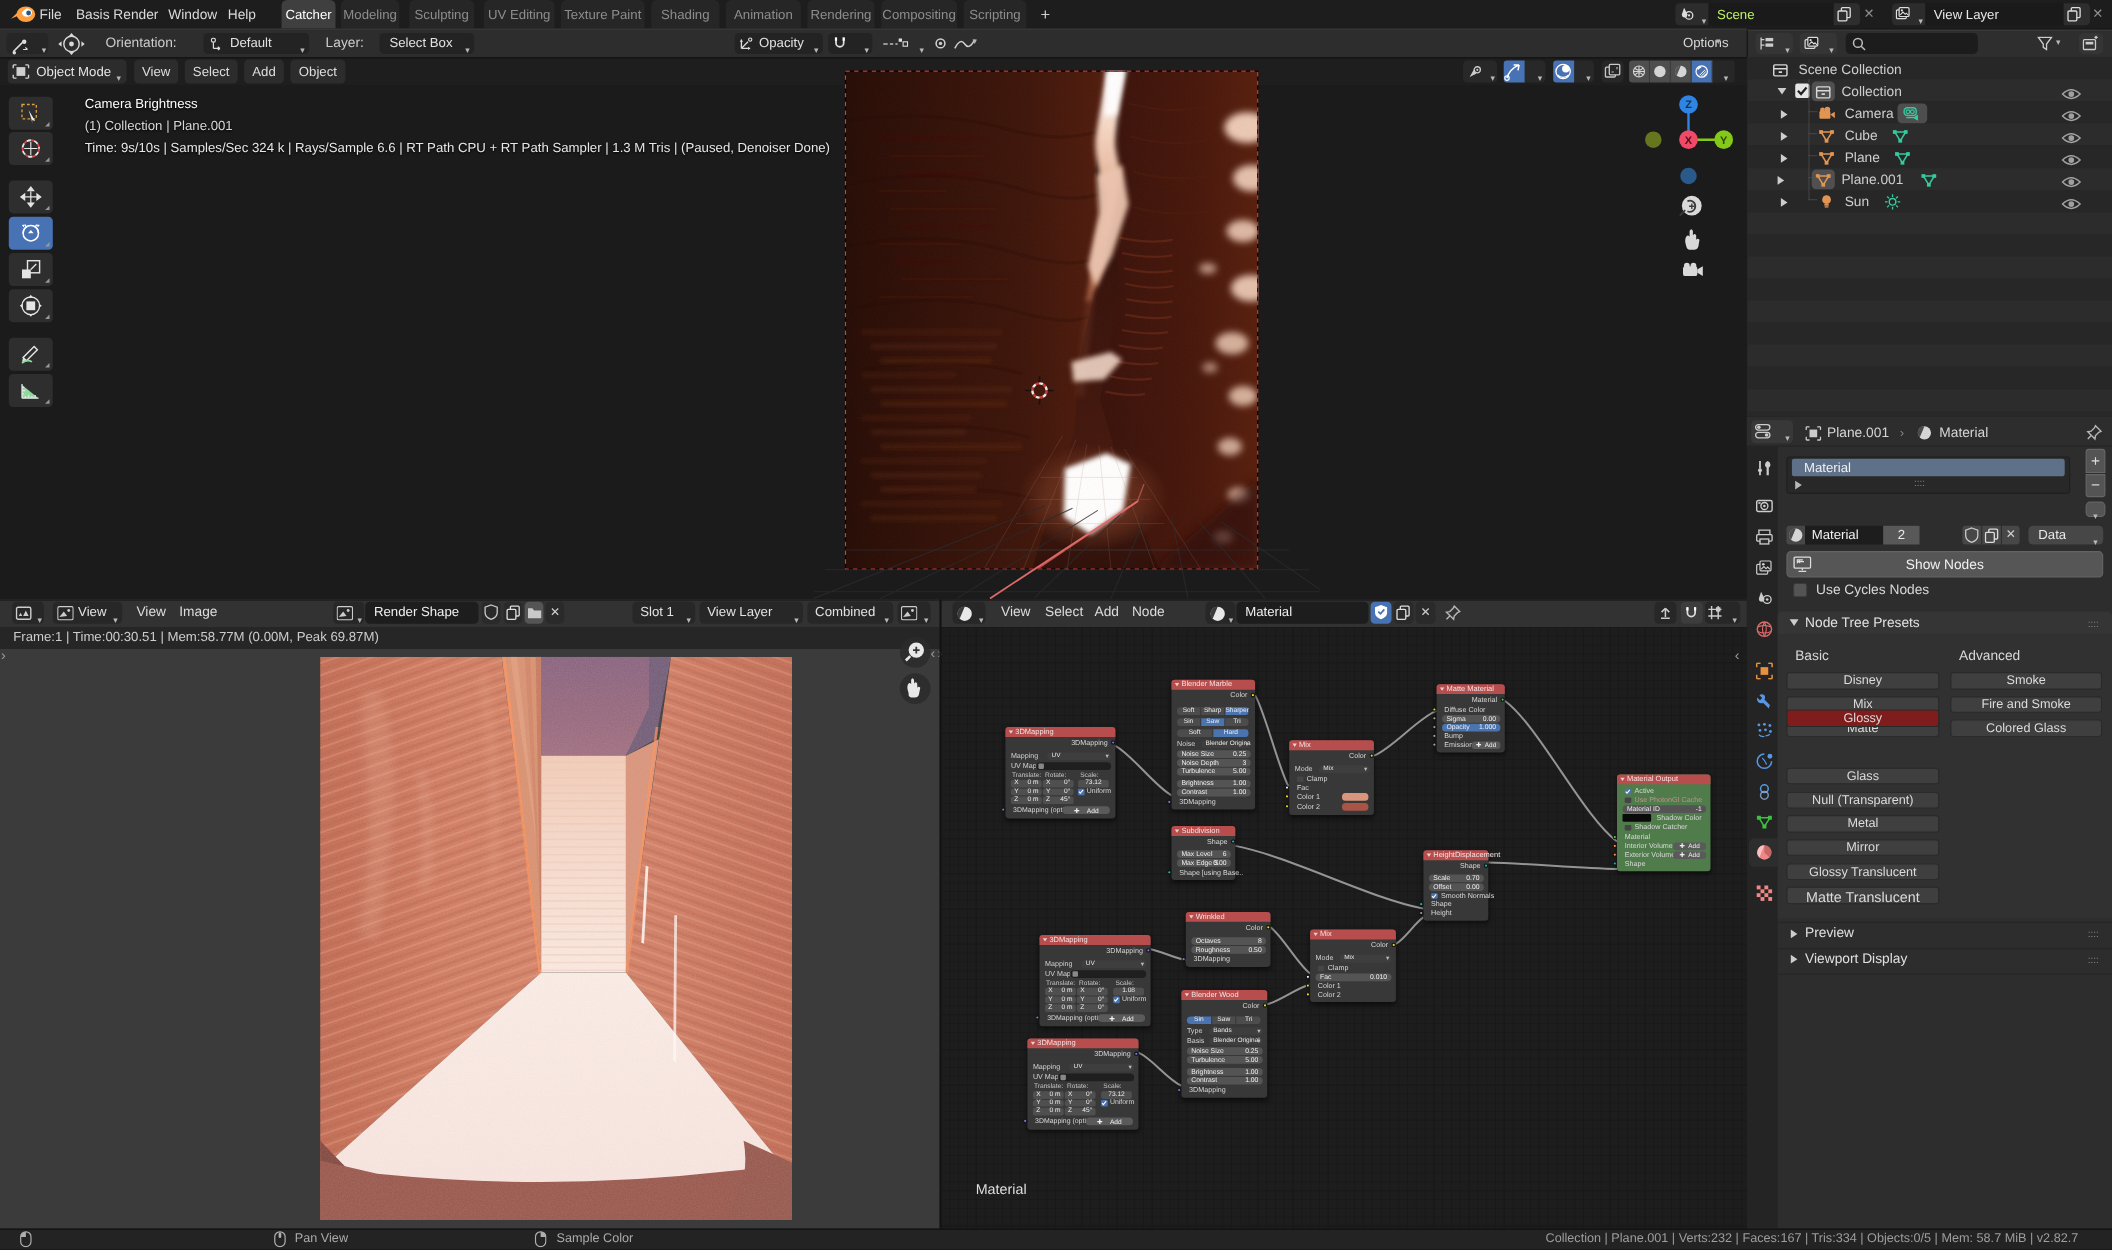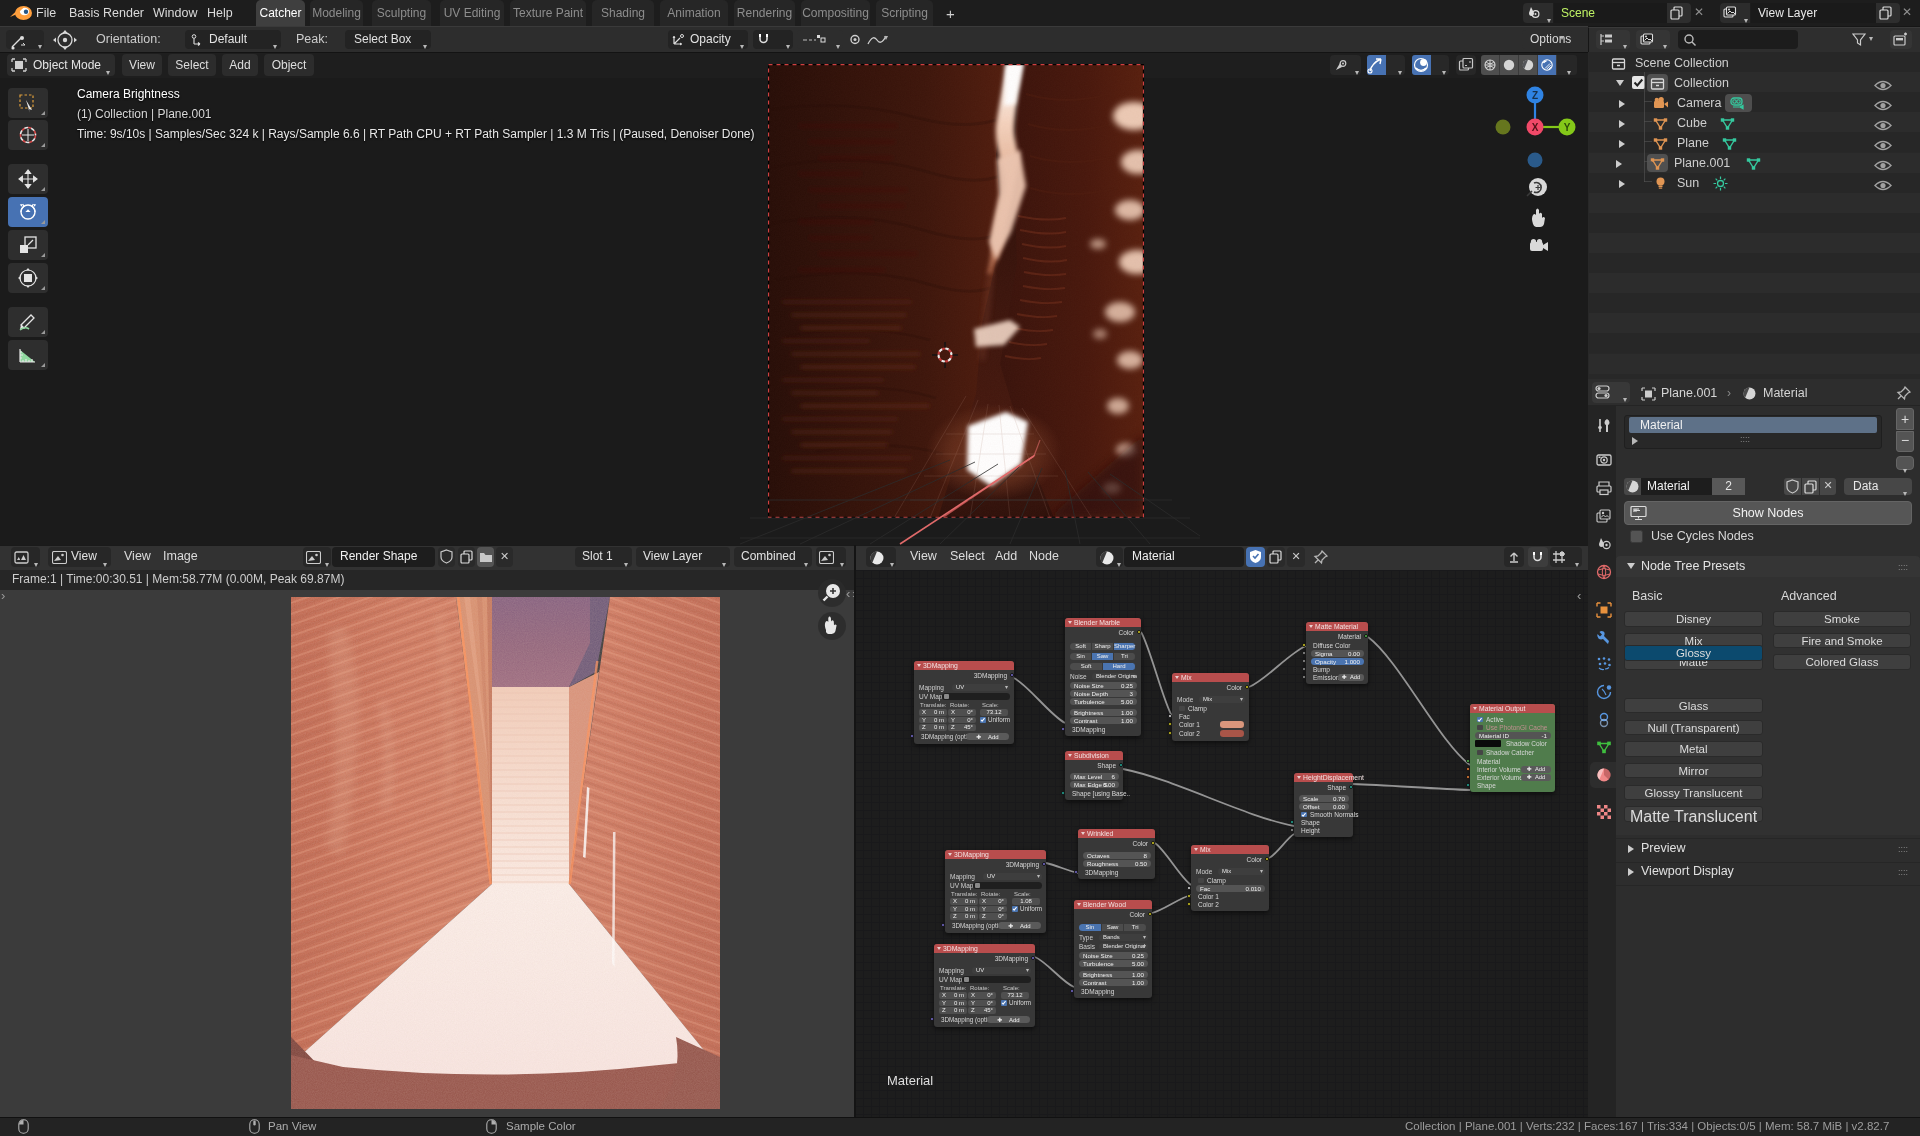--- a/index.html
+++ b/index.html
@@ -101,21 +101,21 @@
   </svg>
 <div style="position:absolute;left:96px;top:32px;font-size:12.5px;color:#cccccc;white-space:nowrap;">Orientation:</div>
 <div style="position:absolute;left:185px;top:30px;width:96px;height:19px;background:#232323;border-radius:4px;">
     <svg style="position:absolute;left:5px;top:4px;" width="14" height="13" viewBox="0 0 14 13">
       <circle cx="4" cy="2.5" r="1.8" fill="none" stroke="#ddd" stroke-width="1"></circle>
       <path d="M4 4.5 V10 M4 10 h6 M10 10 l-2 -1.5 M10 10 l-2 1.5" stroke="#ddd" stroke-width="1.1" fill="none"></path>
     </svg>
     <div style="padding:2px 0 0 24px;font-size:12px;color:#e2e2e2;">Default</div>
     <span style="position:absolute;right:4px;top:5px;"><span style="font-size:8px;color:#b8b8b8;">▾</span></span>
   </div>
-<div style="position:absolute;left:296px;top:32px;font-size:12.5px;color:#cccccc;white-space:nowrap;">Peak:</div>
+<div style="position:absolute;left:296px;top:32px;font-size:12.5px;color:#cccccc;white-space:nowrap;">Layer:</div>
 <div style="position:absolute;left:345px;top:30px;width:86px;height:19px;background:#232323;border-radius:4px;">
     <div style="padding:2px 0 0 9px;font-size:12px;color:#e2e2e2;">Select Box</div>
     <span style="position:absolute;right:4px;top:5px;"><span style="font-size:8px;color:#b8b8b8;">▾</span></span>
   </div>
 <div style="position:absolute;left:668px;top:30px;width:80px;height:19px;background:#232323;border-radius:4px;">
     <svg style="position:absolute;left:4px;top:3px;" width="14" height="13" viewBox="0 0 14 13">
       <path d="M2 11 L2 3 M2 11 L10 11 M2 11 L8 5" stroke="#ddd" stroke-width="1.2" fill="none"></path>
       <path d="M2 3 l-1.5 2 h3 Z M10 11 l-2 -1.5 v3 Z" fill="#ddd"></path>
       <circle cx="10" cy="3" r="1.5" fill="none" stroke="#ddd" stroke-width="1"></circle>
     </svg>
@@ -804,40 +804,40 @@
 <div style="position:absolute;left:1781px;top:589px;font-size:12.5px;color:#d8d8d8;white-space:nowrap;">Advanced</div>
 <div style="position:absolute;left:1624px;top:611.0px;width:139px;height:15.5px;background:#3f3f3f;border-radius:4px;border:1px solid #2a2a2a;border-radius:3px;">
     <div style="text-align:center;padding-top:1px;font-size:11.5px;color:#dcdcdc;">Disney</div>
   </div>
 <div style="position:absolute;left:1624px;top:632.7px;width:139px;height:15.5px;background:#3f3f3f;border-radius:4px;border:1px solid #2a2a2a;border-radius:3px;">
     <div style="text-align:center;padding-top:1px;font-size:11.5px;color:#dcdcdc;">Mix</div>
   </div>
 <div style="position:absolute;left:1624px;top:654.4px;width:139px;height:15.5px;background:#3f3f3f;border-radius:4px;border:1px solid #2a2a2a;border-radius:3px;">
     <div style="text-align:center;padding-top:1px;font-size:11.5px;color:#dcdcdc;">Matte</div>
   </div>
-<div style="position:absolute;left:1624px;top:645px;width:139px;height:15.5px;background:#0c4a6e;border-radius:4px;border:1px solid #2a2a2a;border-radius:3px;">
+<div style="position:absolute;left:1624px;top:645px;width:139px;height:15.5px;background:#7f1d1d;border-radius:4px;border:1px solid #2a2a2a;border-radius:3px;">
     <div style="text-align:center;padding-top:1px;font-size:11.5px;color:#dcdcdc;">Glossy</div>
   </div>
 <div style="position:absolute;left:1624px;top:697.8px;width:139px;height:15.5px;background:#3f3f3f;border-radius:4px;border:1px solid #2a2a2a;border-radius:3px;">
     <div style="text-align:center;padding-top:1px;font-size:11.5px;color:#dcdcdc;">Glass</div>
   </div>
 <div style="position:absolute;left:1624px;top:719.5px;width:139px;height:15.5px;background:#3f3f3f;border-radius:4px;border:1px solid #2a2a2a;border-radius:3px;">
     <div style="text-align:center;padding-top:1px;font-size:11.5px;color:#dcdcdc;">Null (Transparent)</div>
   </div>
 <div style="position:absolute;left:1624px;top:741.2px;width:139px;height:15.5px;background:#3f3f3f;border-radius:4px;border:1px solid #2a2a2a;border-radius:3px;">
     <div style="text-align:center;padding-top:1px;font-size:11.5px;color:#dcdcdc;">Metal</div>
   </div>
 <div style="position:absolute;left:1624px;top:762.9px;width:139px;height:15.5px;background:#3f3f3f;border-radius:4px;border:1px solid #2a2a2a;border-radius:3px;">
     <div style="text-align:center;padding-top:1px;font-size:11.5px;color:#dcdcdc;">Mirror</div>
   </div>
 <div style="position:absolute;left:1624px;top:784.6px;width:139px;height:15.5px;background:#3f3f3f;border-radius:4px;border:1px solid #2a2a2a;border-radius:3px;">
     <div style="text-align:center;padding-top:1px;font-size:11.5px;color:#dcdcdc;">Glossy Translucent</div>
   </div>
 <div style="position:absolute;left:1624px;top:806.3px;width:139px;height:15.5px;background:#3f3f3f;border-radius:4px;border:1px solid #2a2a2a;border-radius:3px;">
-    <div style="text-align:center;padding-top:1px;font-size:16px;color:#dcdcdc;">Matte Translucent</div>
+    <div style="text-align:center;padding-top:1px;font-size:13px;color:#dcdcdc;">Matte Translucent</div>
   </div>
 <div style="position:absolute;left:1773px;top:611.0px;width:138px;height:15.5px;background:#3f3f3f;border-radius:4px;border:1px solid #2a2a2a;border-radius:3px;">
     <div style="text-align:center;padding-top:1px;font-size:11.5px;color:#dcdcdc;">Smoke</div>
   </div>
 <div style="position:absolute;left:1773px;top:632.7px;width:138px;height:15.5px;background:#3f3f3f;border-radius:4px;border:1px solid #2a2a2a;border-radius:3px;">
     <div style="text-align:center;padding-top:1px;font-size:11.5px;color:#dcdcdc;">Fire and Smoke</div>
   </div>
 <div style="position:absolute;left:1773px;top:654.4px;width:138px;height:15.5px;background:#3f3f3f;border-radius:4px;border:1px solid #2a2a2a;border-radius:3px;">
     <div style="text-align:center;padding-top:1px;font-size:11.5px;color:#dcdcdc;">Colored Glass</div>
   </div>

